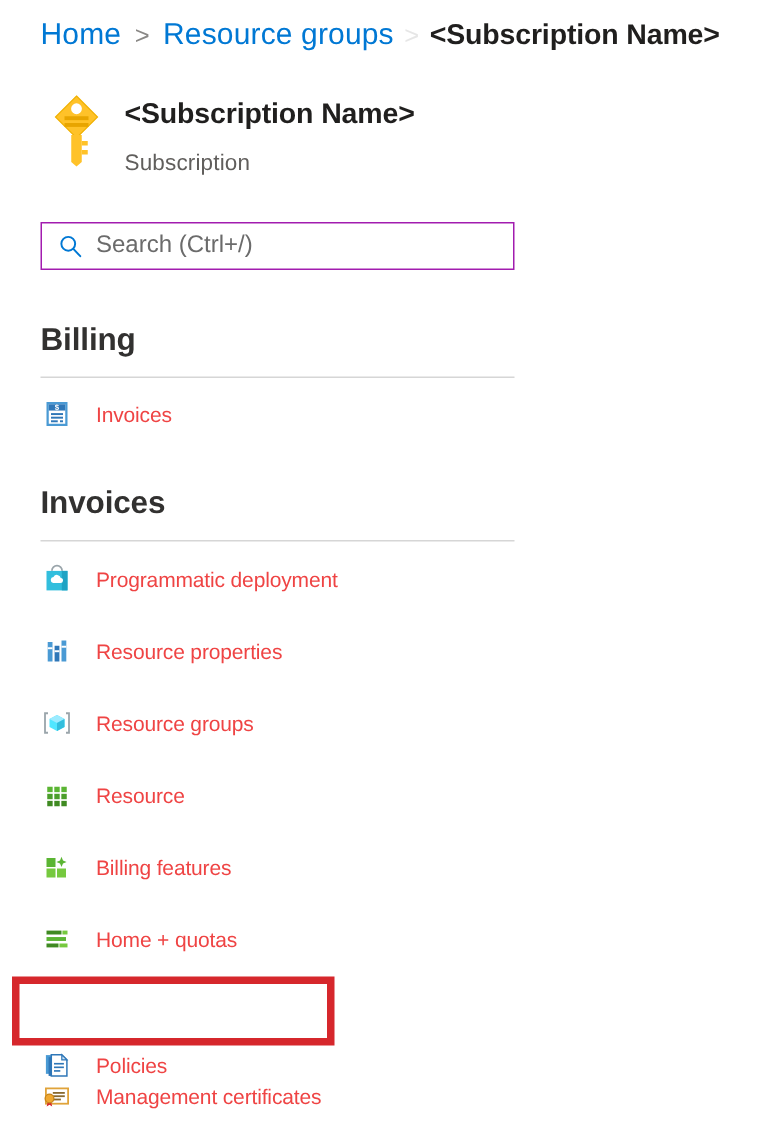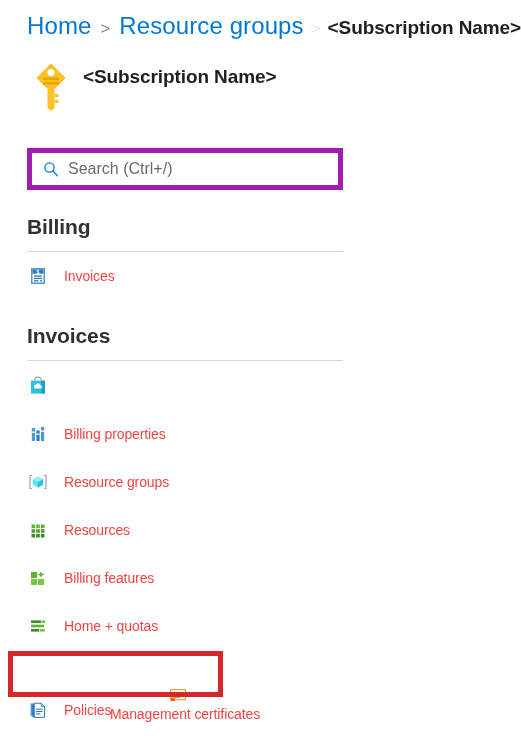--- a/index.html
+++ b/index.html
@@ -22,21 +22,21 @@
     left: 27px;
     top: 12px;
     display: flex;
     align-items: baseline;
     font-size: 19px;
     white-space: nowrap;
   }
   .crumb-link {
     color: #0078d4;
     cursor: pointer;
-    font-size: 24px;
+    font-size: 20px;
     letter-spacing: 0.1px;
   }
   .crumb-sep {
     color: #8a8886;
     font-size: 17px;
     margin: 0 9px;
     font-weight: 300;
   }
   .crumb-sep.faint {
     color: #e6e6e6;
@@ -80,22 +80,22 @@
     margin-top: 11px;
     letter-spacing: 0.1px;
   }
 
   
   .search-wrap {
     position: absolute;
     left: 27px;
     top: 148px;
     width: 316px;
-    height: 42px;
-    border: 5px solid #a21caf;
+    height: 32px;
+    border: 1px solid #a21caf;
     background: #ffffff;
     box-sizing: border-box;
     display: flex;
   }
   .search-icon {
     margin-left: 11px;
     margin-right: 9px;
     flex: 0 0 16px;
     display: flex;
     align-items: center;
@@ -193,20 +193,21 @@
       <rect x="16" y="17.5" width="16" height="2.6" fill="#e8a500"></rect>
       <rect x="16" y="22" width="16" height="2.6" fill="#e8a500"></rect>
       <rect x="20.5" y="30" width="7" height="18" fill="#ffc229"></rect>
       <rect x="27.5" y="34" width="4" height="3" fill="#ffc229"></rect>
       <rect x="27.5" y="40" width="4" height="3" fill="#ffc229"></rect>
       <path d="M20.5 48 L27.5 48 L24 51 Z" fill="#ffc229"></path>
     </svg>
   </span>
   <span class="title-text">
     <div class="title-main">&lt;Subscription Name&gt;</div>
+    <div class="title-sub">Subscription</div>
   </span>
 </div>
 
 <div class="search-wrap">
   <span class="search-icon">
     <svg width="16" height="16" viewBox="0 0 16 16">
       <circle cx="6.5" cy="6.5" r="4.6" fill="none" stroke="#0078d4" stroke-width="1.3"></circle>
       <line x1="9.9" y1="9.9" x2="14.5" y2="14.8" stroke="#0078d4" stroke-width="1.3" stroke-linecap="round"></line>
     </svg>
   </span>
@@ -241,34 +242,35 @@
 
 <div class="nav-item" style="top:369px;">
   <span class="nav-icon">
     <svg width="20" height="20" viewBox="0 0 20 20">
       <path d="M6.6 4.5 a3.4 3.4 0 0 1 6.8 0" fill="none" stroke="#9aa5ab" stroke-width="1.2"></path>
       <rect x="3" y="4.6" width="14" height="13" fill="#32bedd"></rect>
       <rect x="13.2" y="4.6" width="3.8" height="13" fill="#1fa3c4"></rect>
       <path d="M7.4 12.6 a2 2 0 0 1 .25-3.95 a2.6 2.6 0 0 1 4.85.6 a1.65 1.65 0 0 1 -.35 3.35 z" fill="#ffffff"></path>
     </svg>
   </span>
+  <span class="nav-label">Programmatic deployment</span>
 </div>
 
 <div class="nav-item" style="top:417px;">
   <span class="nav-icon">
     <svg width="20" height="20" viewBox="0 0 20 20">
       <rect x="3.8" y="4" width="3.2" height="13" fill="#4a9ad4"></rect>
       <rect x="8.4" y="6.5" width="3.2" height="10.5" fill="#2f77b8"></rect>
       <rect x="13" y="3" width="3.2" height="14" fill="#4a9ad4"></rect>
       <rect x="3.8" y="7.5" width="3.2" height="1.3" fill="#ffffff"></rect>
       <rect x="8.4" y="9.5" width="3.2" height="1.3" fill="#ffffff"></rect>
       <rect x="13" y="6.5" width="3.2" height="1.3" fill="#ffffff"></rect>
     </svg>
   </span>
-  <span class="nav-label">Billing properties</span>
+  <span class="nav-label">Resource properties</span>
 </div>
 
 <div class="nav-item" style="top:465px;">
   <span class="nav-icon">
     <svg width="20" height="20" viewBox="0 0 20 20">
       <path d="M4 3.5 L2 3.5 L2 16.5 L4 16.5" fill="none" stroke="#9aa5ab" stroke-width="1.2"></path>
       <path d="M16 3.5 L18 3.5 L18 16.5 L16 16.5" fill="none" stroke="#9aa5ab" stroke-width="1.2"></path>
       <path d="M10 4.6 L15 7.3 L15 12.7 L10 15.4 L5 12.7 L5 7.3 Z" fill="#50e6ff"></path>
       <path d="M10 4.6 L15 7.3 L10 10 L5 7.3 Z" fill="#9cebff"></path>
       <path d="M10 10 L15 7.3 L15 12.7 L10 15.4 Z" fill="#32bedd"></path>
@@ -284,21 +286,21 @@
       <rect x="8.2" y="4.5" width="3.6" height="3.6" fill="#5bb533"></rect>
       <rect x="12.9" y="4.5" width="3.6" height="3.6" fill="#5bb533"></rect>
       <rect x="3.5" y="9.2" width="3.6" height="3.6" fill="#4b9e2a"></rect>
       <rect x="8.2" y="9.2" width="3.6" height="3.6" fill="#4b9e2a"></rect>
       <rect x="12.9" y="9.2" width="3.6" height="3.6" fill="#4b9e2a"></rect>
       <rect x="3.5" y="13.9" width="3.6" height="3.6" fill="#3f8a22"></rect>
       <rect x="8.2" y="13.9" width="3.6" height="3.6" fill="#3f8a22"></rect>
       <rect x="12.9" y="13.9" width="3.6" height="3.6" fill="#3f8a22"></rect>
     </svg>
   </span>
-  <span class="nav-label">Resources</span>
+  <span class="nav-label">Resource</span>
 </div>
 
 <div class="nav-item" style="top:561px;">
   <span class="nav-icon">
     <svg width="20" height="20" viewBox="0 0 20 20">
       <rect x="3" y="4" width="6" height="6" fill="#5bb533"></rect>
       <rect x="3" y="11" width="6" height="6" fill="#76c93f"></rect>
       <rect x="10" y="11" width="6" height="6" fill="#76c93f"></rect>
       <path d="M13 3.2 L14 5.6 L16.4 6.6 L14 7.6 L13 10 L12 7.6 L9.6 6.6 L12 5.6 Z" fill="#5bb533"></path>
     </svg>
@@ -327,21 +329,21 @@
       <path d="M6.2 3.2 L13.2 3.2 L16.6 6.6 L16.6 17.3 L6.2 17.3 Z" fill="#ffffff" stroke="#2f77b8" stroke-width="1"></path>
       <path d="M13.2 3.2 L16.6 6.6 L13.2 6.6 Z" fill="#cfe4f5" stroke="#2f77b8" stroke-width="0.8"></path>
       <rect x="8" y="8.6" width="6.6" height="1.1" fill="#2f77b8"></rect>
       <rect x="8" y="11" width="6.6" height="1.1" fill="#2f77b8"></rect>
       <rect x="8" y="13.4" width="4.2" height="1.1" fill="#2f77b8"></rect>
     </svg>
   </span>
   <span class="nav-label">Policies</span>
 </div>
 
-<div class="nav-item" style="top:684px;flex-direction:column;">
+<div class="nav-item" style="top:714px;">
   <span class="nav-icon">
     <svg width="20" height="20" viewBox="0 0 20 20">
       <rect x="2.6" y="4.6" width="14.8" height="10.2" fill="#ffffff" stroke="#e0a33a" stroke-width="1.2"></rect>
       <rect x="7.2" y="7" width="8" height="1.2" fill="#8a6a2f"></rect>
       <rect x="7.2" y="9.2" width="8" height="1.2" fill="#8a6a2f"></rect>
       <rect x="7.2" y="11.4" width="5.4" height="1.2" fill="#8a6a2f"></rect>
       <path d="M4.1 12.6 L3.1 16.6 L5 15.5 L6.8 16.6 L5.8 12.6 Z" fill="#d6272c"></path>
       <circle cx="5" cy="11.3" r="2.9" fill="#f0a830" stroke="#c8871c" stroke-width="0.9"></circle>
     </svg>
   </span>

